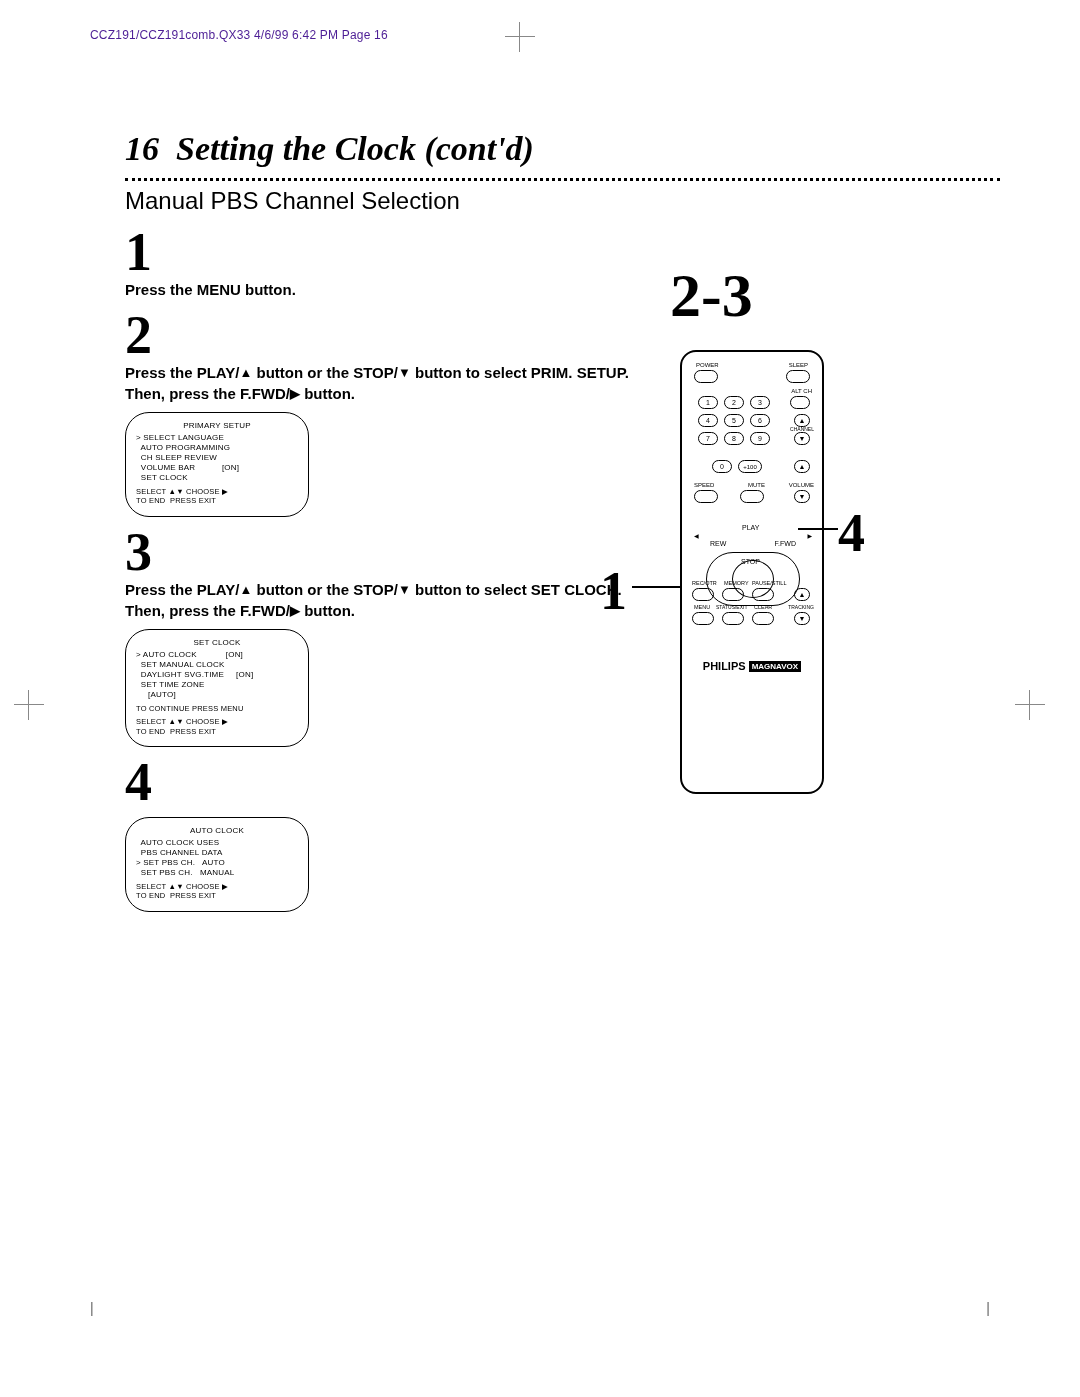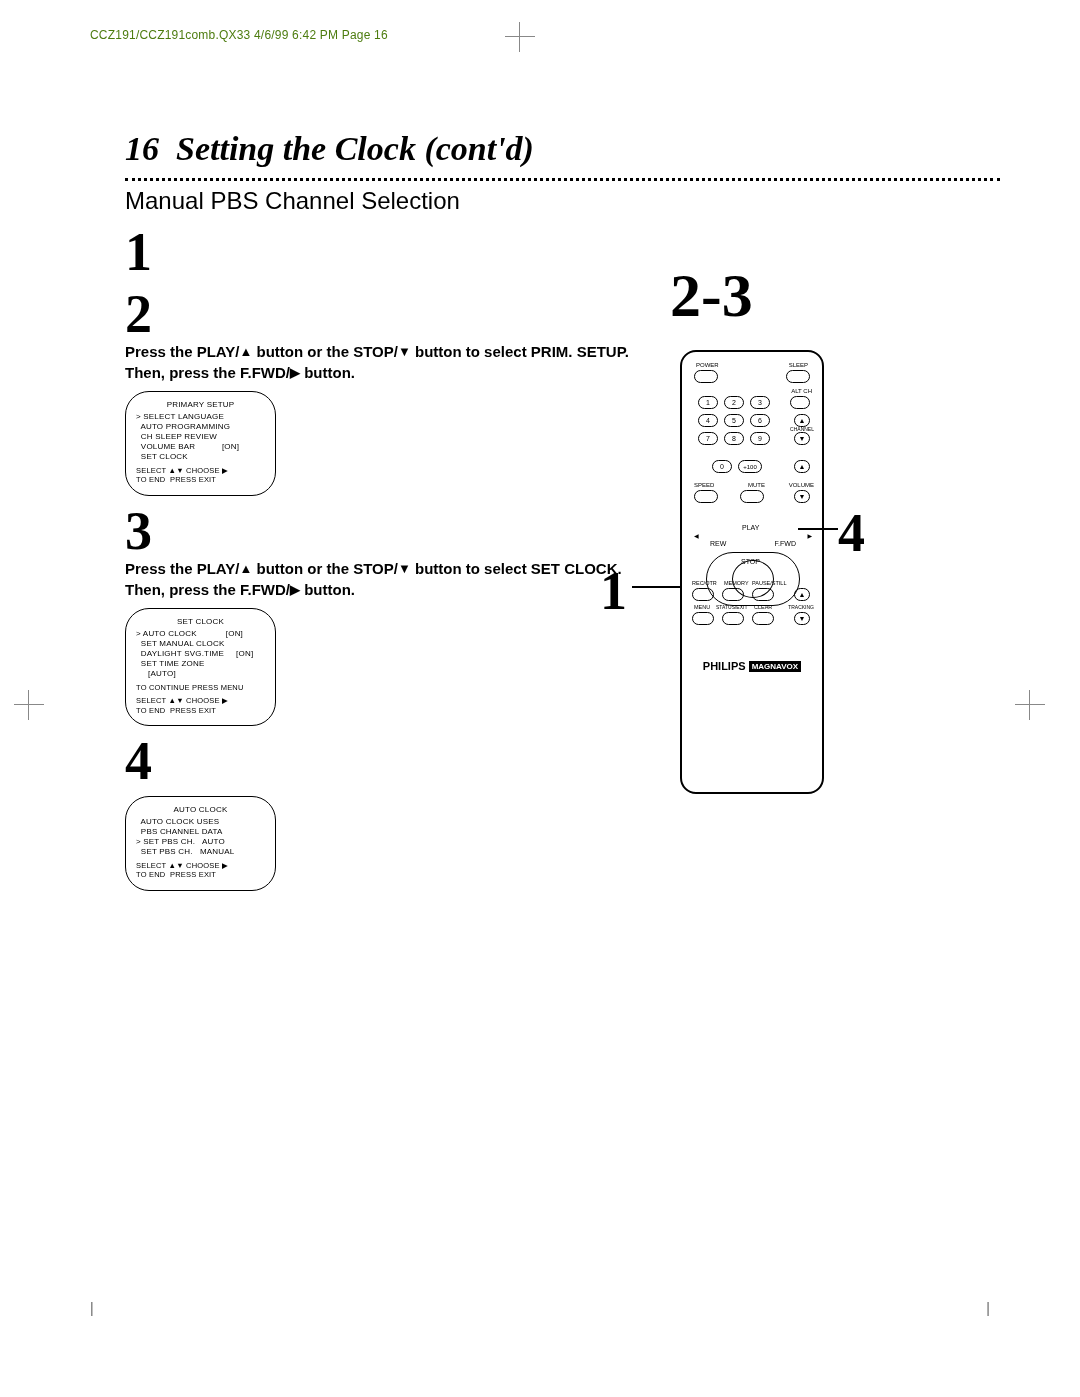--- a/index.html
+++ b/index.html
@@ -15,21 +15,21 @@
   .page {
     width: 1080px;
     height: 1397px;
     position: relative;
   }
   .header-line {
     position: absolute;
     top: 28px;
     left: 90px;
     font-size: 12px;
-    color: #4d7c0f;
+    color: #4c1d95;
     letter-spacing: 0.2px;
   }
   
   .crossmark {
     position: absolute;
     width: 30px;
     height: 30px;
   }
   .crossmark::before, .crossmark::after {
     content: "";
@@ -80,21 +80,21 @@
     max-width: 510px;
   }
   .step-text .tri {
     font-size: 13px;
     vertical-align: 1px;
   }
 
   
   .menubox {
     position: relative;
-    width: 151px;
+    width: 184px;
     margin-top: 8px;
   }
   .menubox-frame {
     border: 1px solid #000;
     border-radius: 24px;
     padding: 8px 10px 10px 10px;
     font-size: 8px;
     line-height: 1.25;
     letter-spacing: 0.2px;
   }
@@ -203,20 +203,21 @@
   <div class="content">
 
     <div class="page-title">
       <span>16</span>&nbsp;
       <span>Setting the Clock (cont'd)</span>
     </div>
     <div class="dotted-rule"></div>
     <div class="section-title">Manual PBS Channel Selection</div>
 
     <div class="step-num">1</div>
+    <div class="step-text">Press the MENU button.</div>
 
 
     <div class="step-num">2</div>
     <div class="step-text">
       <span>Press the PLAY/</span><span class="tri">▲</span><span> button or the STOP/</span><span class="tri">▼</span><span> button to select PRIM. SETUP.  Then, press the F.FWD/</span><span class="tri">▶</span><span> button.</span>
     </div>
 
     <div class="menubox">
       <div class="menubox-frame">
         <div class="mbtitle">PRIMARY SETUP</div>

